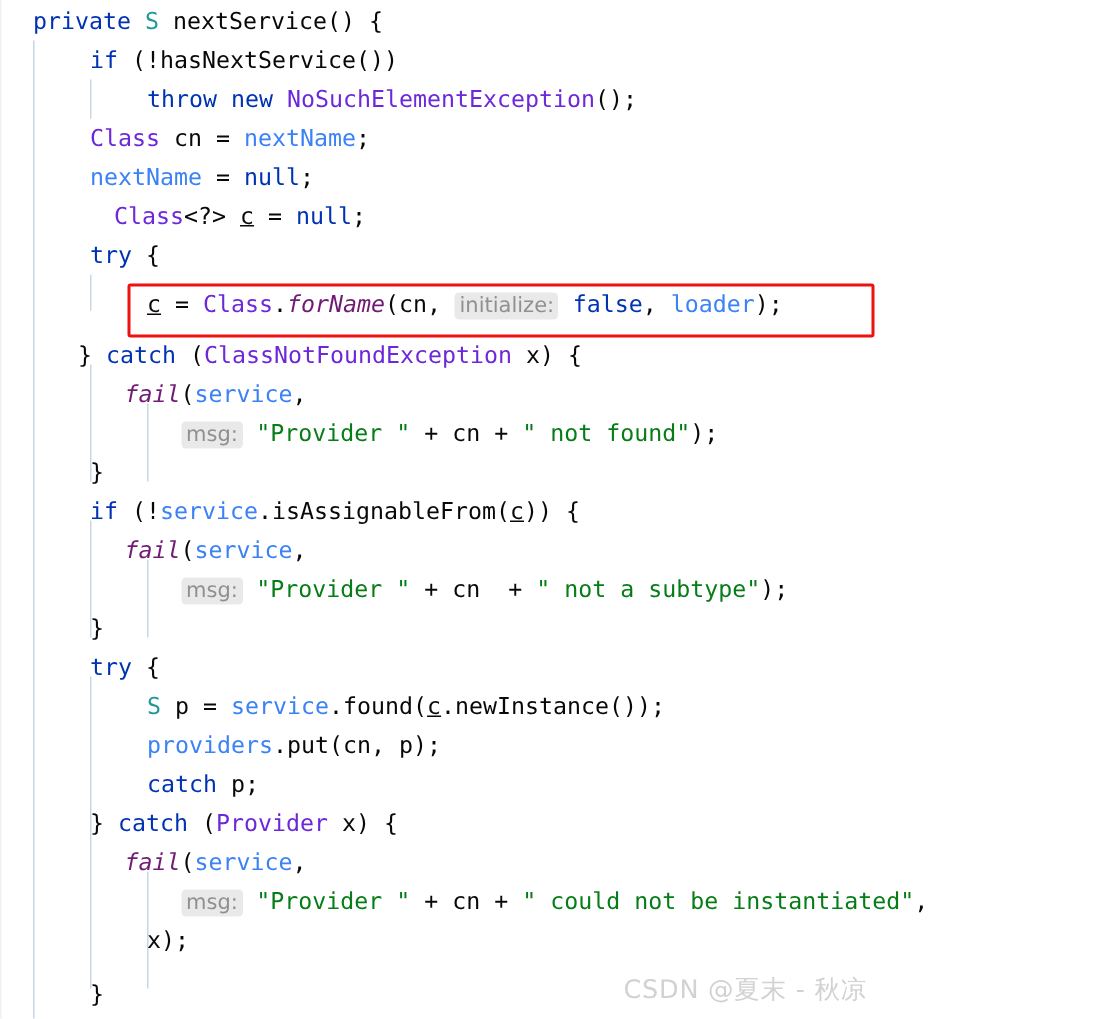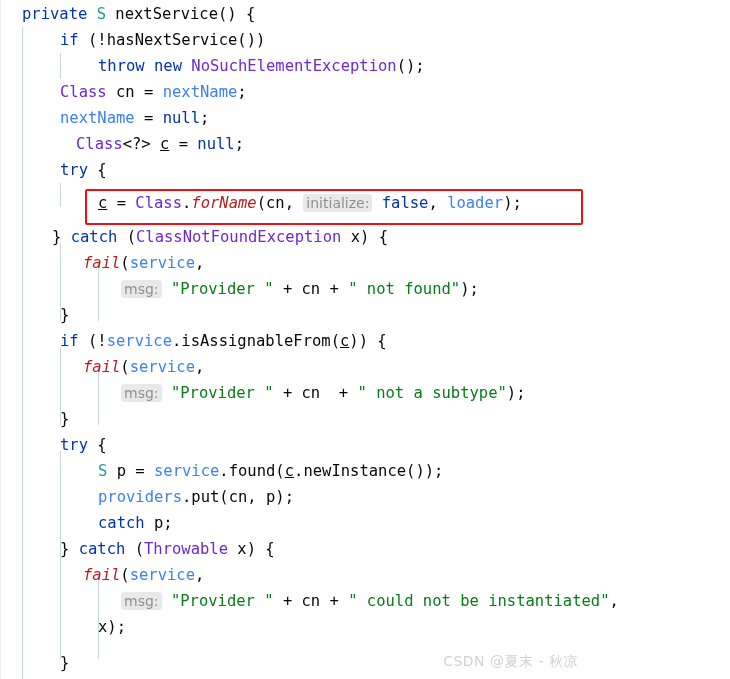--- a/index.html
+++ b/index.html
@@ -58,21 +58,21 @@
     position: absolute;
     width: 1px;
     background: #c9d6e3;
   }
 
   
   .kw    { color: #0033b3; }           
   .typ   { color: #20999d; }           
   .cls   { color: #6d28d9; }           
   .mth   { color: #080808; }           
-  .mthi  { color: #b91c1c; font-style: italic; }  
+  .mthi  { color: #701a75; font-style: italic; }  
   .fld   { color: #3b82f6; }           
   .str   { color: #067d17; }           
   .pln   { color: #080808; }           
   .lvar  { color: #080808; text-decoration: underline; }  
 
   
   .hint {
     background: #e9e9e9;
     color: #909090;
     border-radius: 3px;
@@ -89,21 +89,21 @@
     background: transparent;
     pointer-events: none;
   }
 
   
   .watermark {
     position: absolute;
     right: 12px;
     bottom: 8px;
     color: #d2d2d2;
-    font-size: 14px;
+    font-size: 17px;
     font-family: "DejaVu Sans", "Liberation Sans", sans-serif;
     white-space: pre;
     letter-spacing: 0.5px;
   }
 </style>
 </head>
 <body>
 
 <div id="editor">
 
@@ -136,21 +136,21 @@
         <div class="code-line" style="left: 121px; top: 276px;"><span class="hint">msg:</span><span class="pln"> </span><span class="str">"Provider "</span><span class="pln"> + cn + </span><span class="str">" not found"</span><span class="pln">);</span></div>
         <div class="code-line" style="left: 60px; top: 302px;"><span class="pln">}</span></div>
         <div class="code-line" style="left: 60px; top: 328px;"><span class="kw">if</span><span class="pln"> (!</span><span class="fld">service</span><span class="pln">.</span><span class="mth">isAssignableFrom</span><span class="pln">(</span><span class="lvar">c</span><span class="pln">)) {</span></div>
         <div class="code-line" style="left: 83px; top: 354px;"><span class="mthi">fail</span><span class="pln">(</span><span class="fld">service</span><span class="pln">,</span></div>
         <div class="code-line" style="left: 121px; top: 380px;"><span class="hint">msg:</span><span class="pln"> </span><span class="str">"Provider "</span><span class="pln"> + cn  + </span><span class="str">" not a subtype"</span><span class="pln">);</span></div>
         <div class="code-line" style="left: 60px; top: 406px;"><span class="pln">}</span></div>
         <div class="code-line" style="left: 60px; top: 432px;"><span class="kw">try</span><span class="pln"> {</span></div>
         <div class="code-line" style="left: 98px; top: 458px;"><span class="typ">S</span><span class="pln"> p = </span><span class="fld">service</span><span class="pln">.</span><span class="mth">found</span><span class="pln">(</span><span class="lvar">c</span><span class="pln">.</span><span class="mth">newInstance</span><span class="pln">());</span></div>
         <div class="code-line" style="left: 98px; top: 484px;"><span class="fld">providers</span><span class="pln">.</span><span class="mth">put</span><span class="pln">(cn, p);</span></div>
         <div class="code-line" style="left: 98px; top: 510px;"><span class="kw">catch</span><span class="pln"> p;</span></div>
-        <div class="code-line" style="left: 60px; top: 536px;"><span class="pln">} </span><span class="kw">catch</span><span class="pln"> (</span><span class="cls">Throwable</span><span class="pln"> x) {</span></div>
+        <div class="code-line" style="left: 60px; top: 536px;"><span class="pln">} </span><span class="kw">catch</span><span class="pln"> (</span><span class="cls">Provider</span><span class="pln"> x) {</span></div>
         <div class="code-line" style="left: 83px; top: 562px;"><span class="mthi">fail</span><span class="pln">(</span><span class="fld">service</span><span class="pln">,</span></div>
         <div class="code-line" style="left: 121px; top: 588px;"><span class="hint">msg:</span><span class="pln"> </span><span class="str">"Provider "</span><span class="pln"> + cn + </span><span class="str">" could not be instantiated"</span><span class="pln">,</span></div>
         <div class="code-line" style="left: 98px; top: 614px;"><span class="pln">x);</span></div>
         <div class="code-line" style="left: 60px; top: 650px;"><span class="pln">}</span></div>
       </div>
   </div>
 
   <div id="annot-box" class="annot-box" style="left: 85px; top: 189px; width: 494px; height: 32px; border-color: rgb(238, 17, 17);"></div>
 
   <div class="watermark">CSDN @夏末 - 秋凉</div>

